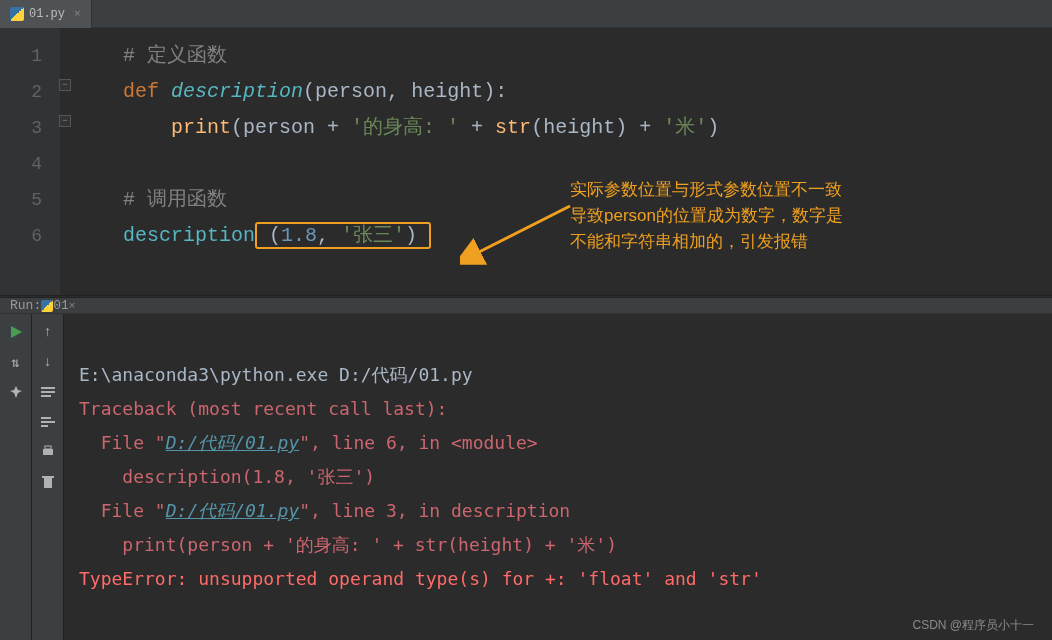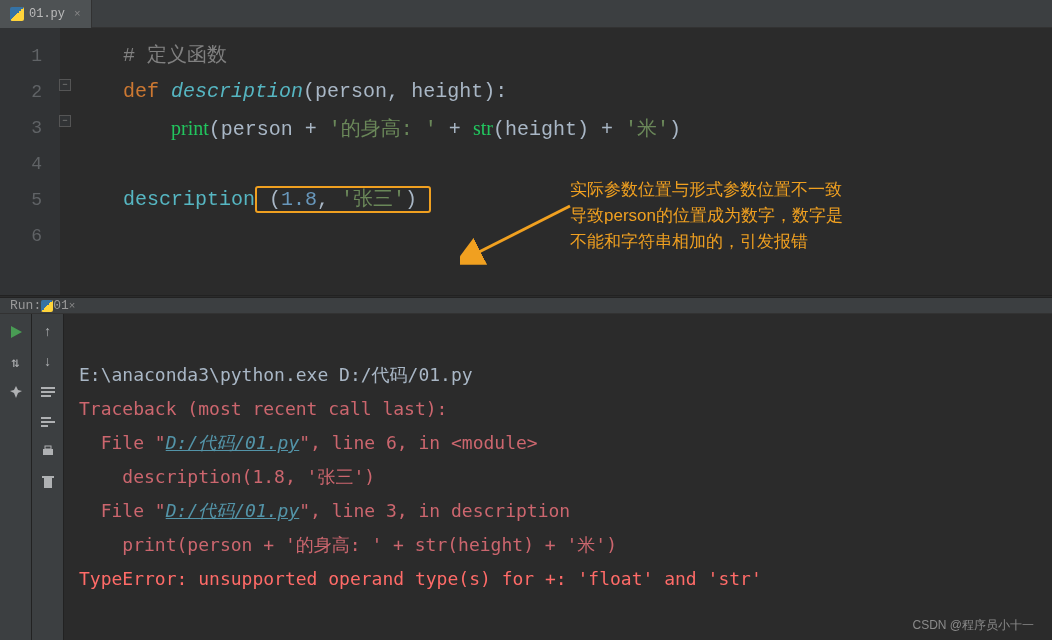--- a/index.html
+++ b/index.html
@@ -84,21 +84,21 @@
   font-size: 9px;
   line-height: 10px;
   text-align: center;
 }
 .comment { color: #808080; }
 .keyword { color: #cc7832; margin-top: 25px; }
 .funcname { color: #56b6c2; font-style: italic; }
 .param { color: #a9b7c6; }
 .string { color: #6a8759; }
 .number { color: #6897bb; }
-.builtin { color: #22c55e; font-family: Liberation Serif, serif; }
+.builtin { color: #fdba74; }
 .func-call { color: #56b6c2; }
 .highlight-box {
   border: 2px solid #f0a020;
   border-radius: 3px;
   padding: 0 12px;
 }
 .annotation {
   position: absolute;
   left: 510px;
   top: 149px;
@@ -213,20 +213,21 @@
       <div class="line-num">5</div>
       <div class="line-num">6</div>
     </div>
     <div class="code-lines">
       <div class="fold-marker" style="top:51px;">−</div>
       <div class="fold-marker" style="top:87px;">−</div>
       <div class="code-line">    <span class="comment"># 定义函数</span></div>
       <div class="code-line">    <span class="keyword">def</span> <span class="funcname">description</span><span>(</span><span class="param">person</span><span>, </span><span class="param">height</span><span>):</span></div>
       <div class="code-line">        <span class="builtin">print</span><span>(</span><span>person</span><span> + </span><span class="string">'的身高: '</span><span> + </span><span class="builtin">str</span><span>(</span><span>height</span><span>)</span><span> + </span><span class="string">'米'</span><span>)</span></div>
       <div class="code-line"></div>
+      <div class="code-line">    <span class="comment"># 调用函数</span></div>
       <div class="code-line">    <span class="func-call">description</span><span class="highlight-box"><span>(</span><span class="number">1.8</span><span>, </span><span class="string">'张三'</span><span>)</span></span></div>
 
       <svg class="arrow-svg" viewBox="0 0 120 90">
         <defs>
           <marker id="arrhd" markerWidth="10" markerHeight="10" refX="2" refY="5" orient="auto">
             <polygon points="0,0 10,5 0,10" fill="#f0a020"></polygon>
           </marker>
         </defs>
         <line x1="110" y1="20" x2="15" y2="68" stroke="#f0a020" stroke-width="3" marker-end="url(#arrhd)"></line>
       </svg>

